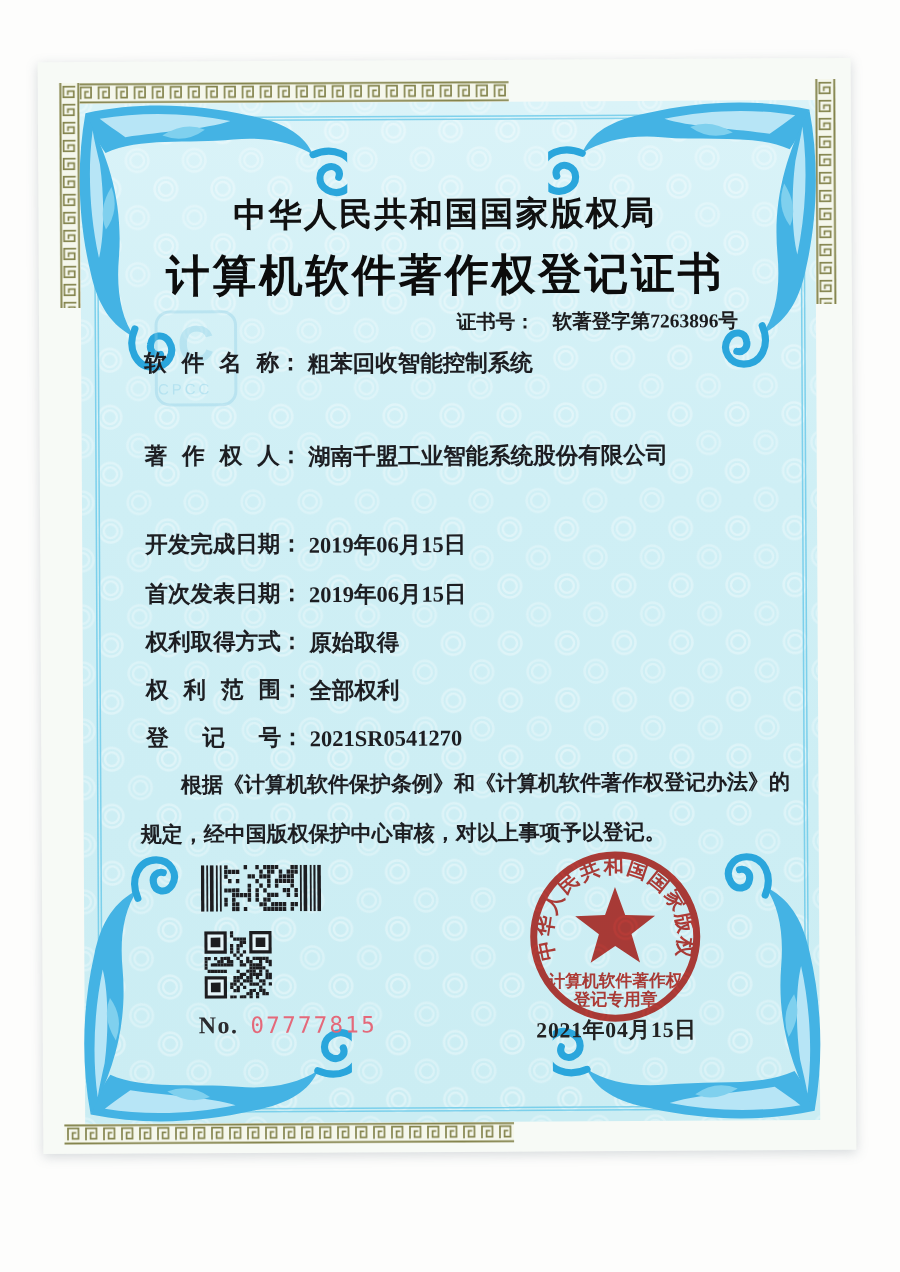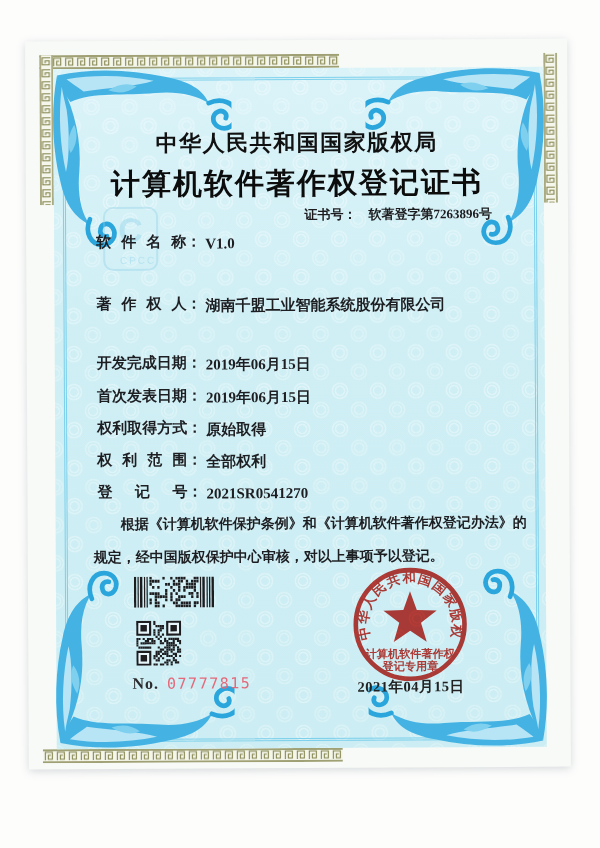--- a/index.html
+++ b/index.html
@@ -54,21 +54,21 @@
                   color:#e4697a;margin-left:8px;text-align:right;}
   .issue-date{left:329px;top:638px;font-size:14.5px;font-weight:700;letter-spacing:.5px;
               color:#222;z-index:4;}
   .seal{left:323px;top:526px;width:118px;height:118px;z-index:6;opacity:.93;
         mix-blend-mode:multiply;}
   .watermark{left:77px;top:166px;width:55px;height:64px;z-index:2;opacity:.6;}
   .wm-box{width:100%;height:100%;border:2px solid rgba(140,205,228,.6);border-radius:10px;
           box-sizing:border-box;position:relative;}
   .wm-c{position:absolute;left:0;right:0;top:2px;text-align:center;font-size:34px;font-weight:700;
         color:rgba(150,212,234,.75);font-family:"Liberation Sans",sans-serif;}
-  .wm-t{position:absolute;left:0;right:0;bottom:3px;text-align:right;font-size:10px;
+  .wm-t{position:absolute;left:0;right:0;bottom:3px;text-align:left;font-size:10px;
         letter-spacing:2px;color:rgba(150,212,234,.8);font-family:"Liberation Sans",sans-serif;}
 </style>
 </head>
 <body>
 
 <svg width="0" height="0" style="position:absolute" aria-hidden="true">
   <defs>
     <pattern id="mh" width="12" height="14" patternUnits="userSpaceOnUse">
       <rect width="12" height="14" fill="#f5f7ec"></rect>
       <path d="M0,1 H12 M0,13 H12" stroke="#83834c" stroke-width="1.3" fill="none"></path>
@@ -132,21 +132,21 @@
       </div>
     </div>
 
     <div class="abs authority">中华人民共和国国家版权局</div>
     <div class="abs cert-title">计算机软件著作权登记证书</div>
     <div class="abs certno">
       <span>证书号：</span><span class="gap"></span><span>软著登字第7263896号</span>
     </div>
 
     <div class="abs frow" style="top:192px">
-      <span class="flabel">软件名称</span><span class="fcolon">：</span><span class="fval"><span style="display:block">V1.0</span></span>
+      <span class="flabel">软件名称</span><span class="fcolon">：</span><span class="fval"><span style="display:block">粗苯回收智能控制系统</span></span>
     </div>
     <div class="abs frow" style="top:254px">
       <span class="flabel">著作权人</span><span class="fcolon">：</span><span class="fval">湖南千盟工业智能系统股份有限公司</span>
     </div>
     <div class="abs frow" style="top:313px">
       <span class="flabel">开发完成日期</span><span class="fcolon">：</span><span class="fval">2019年06月15日</span>
     </div>
     <div class="abs frow" style="top:346px">
       <span class="flabel">首次发表日期</span><span class="fcolon">：</span><span class="fval">2019年06月15日</span>
     </div>

